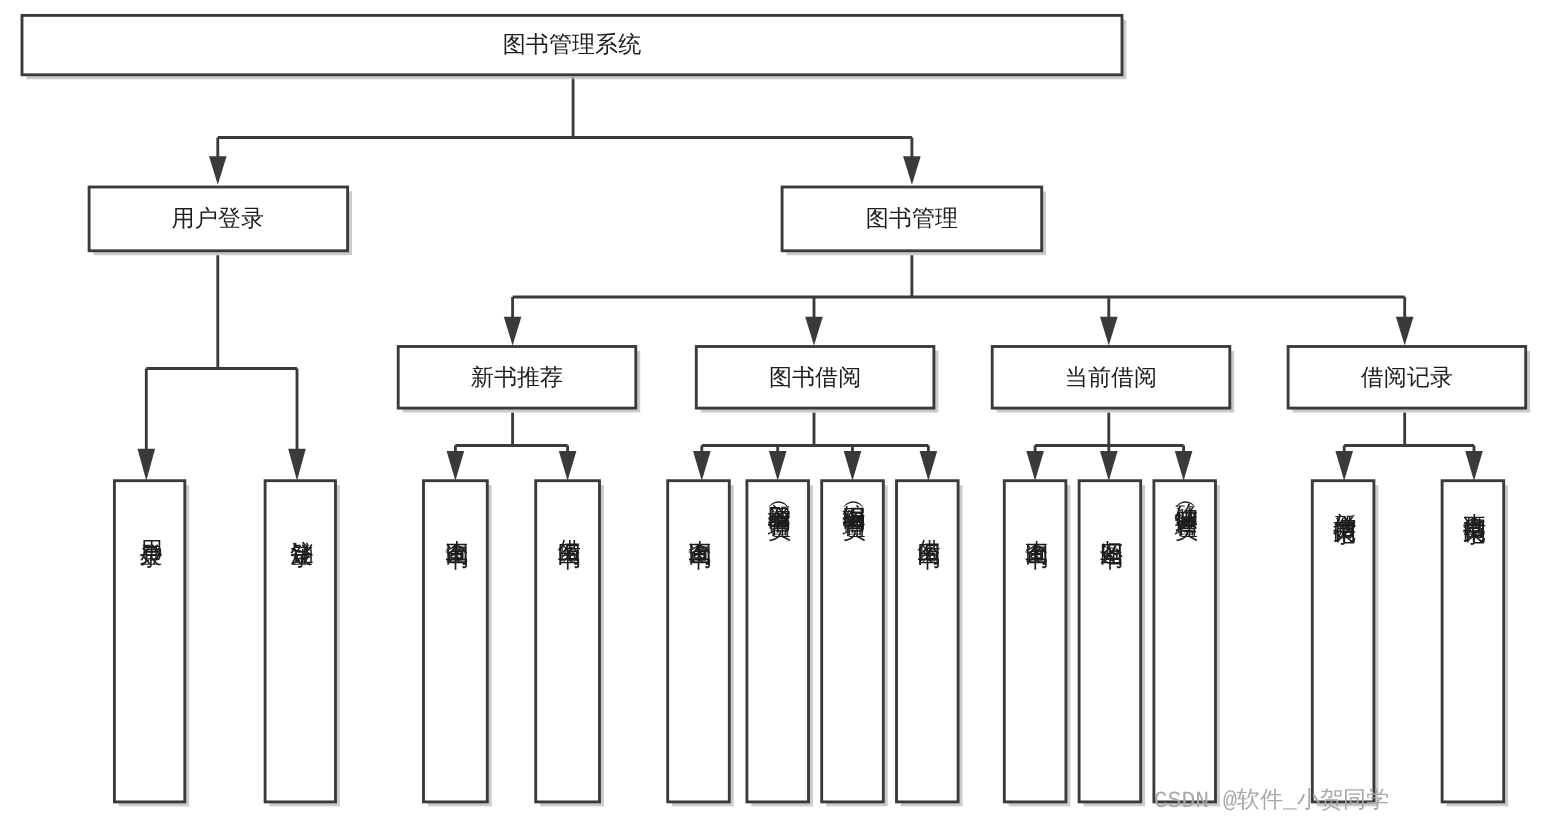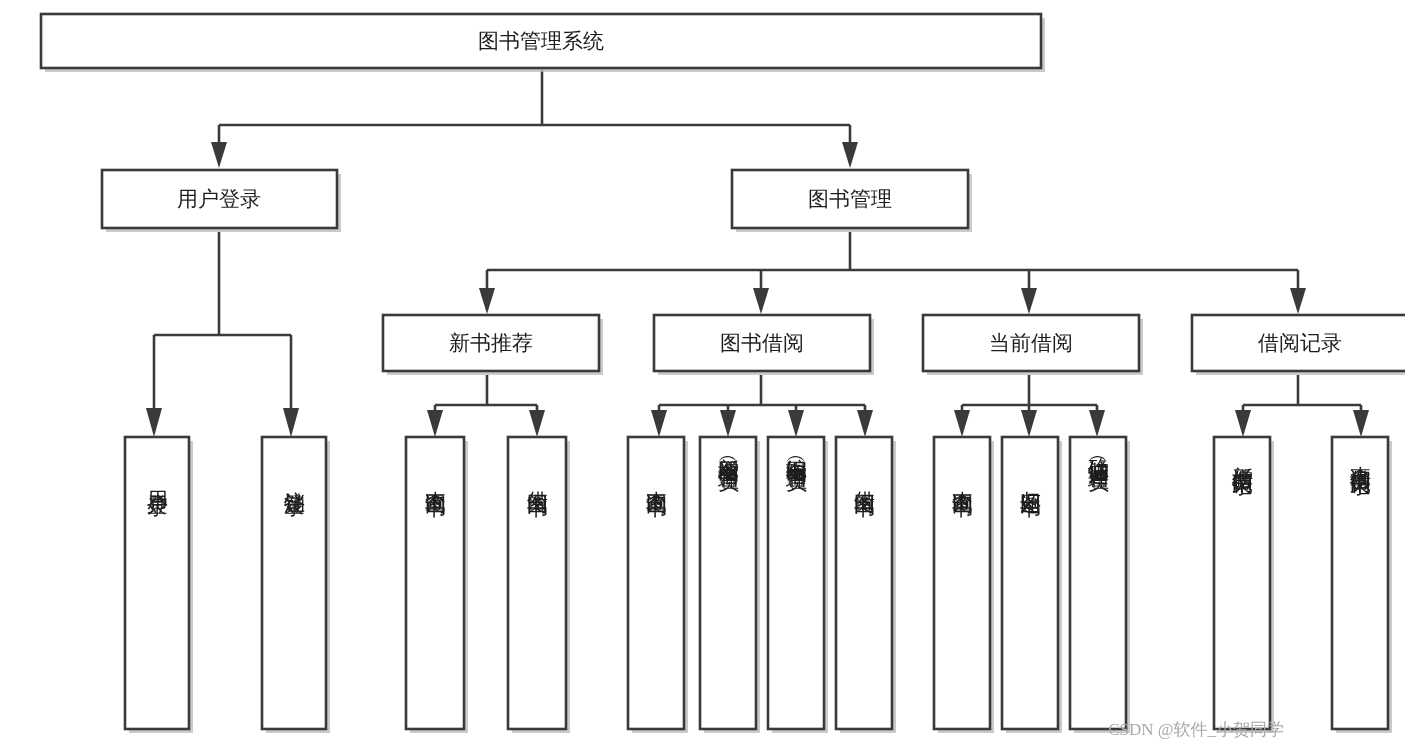--- a/index.html
+++ b/index.html
@@ -13,21 +13,20 @@
     font-family: "Liberation Sans", "DejaVu Sans", sans-serif;
     position: relative;
     overflow: hidden;
   }
   #diagram-root {
     position: absolute;
     left: 0;
     top: 0;
     width: 1271px;
     height: 747px;
-    padding-left: 21px;
   }
   svg.diagram-canvas {
     display: block;
     width: 1405px;
     height: 747px;
     background: #ffffff;
   }
   .node-box {
     fill: #ffffff;
     stroke: #3a3a3a;
@@ -58,22 +57,22 @@
     font-size: 21px;
     fill: #1d1d1d;
     text-anchor: middle;
     writing-mode: vertical-rl;
     letter-spacing: 2px;
   }
   .watermark {
     position: absolute;
     right: 8px;
     bottom: 6px;
-    font-family: Liberation Serif, serif;
-    font-size: 17px;
+    font-family: Liberation Mono, monospace;
+    font-size: 21px;
     color: #a8a8a8;
     white-space: nowrap;
     pointer-events: none;
     user-select: none;
   }
 </style>
 </head>
 <body>
 
 <div id="diagram-root">

